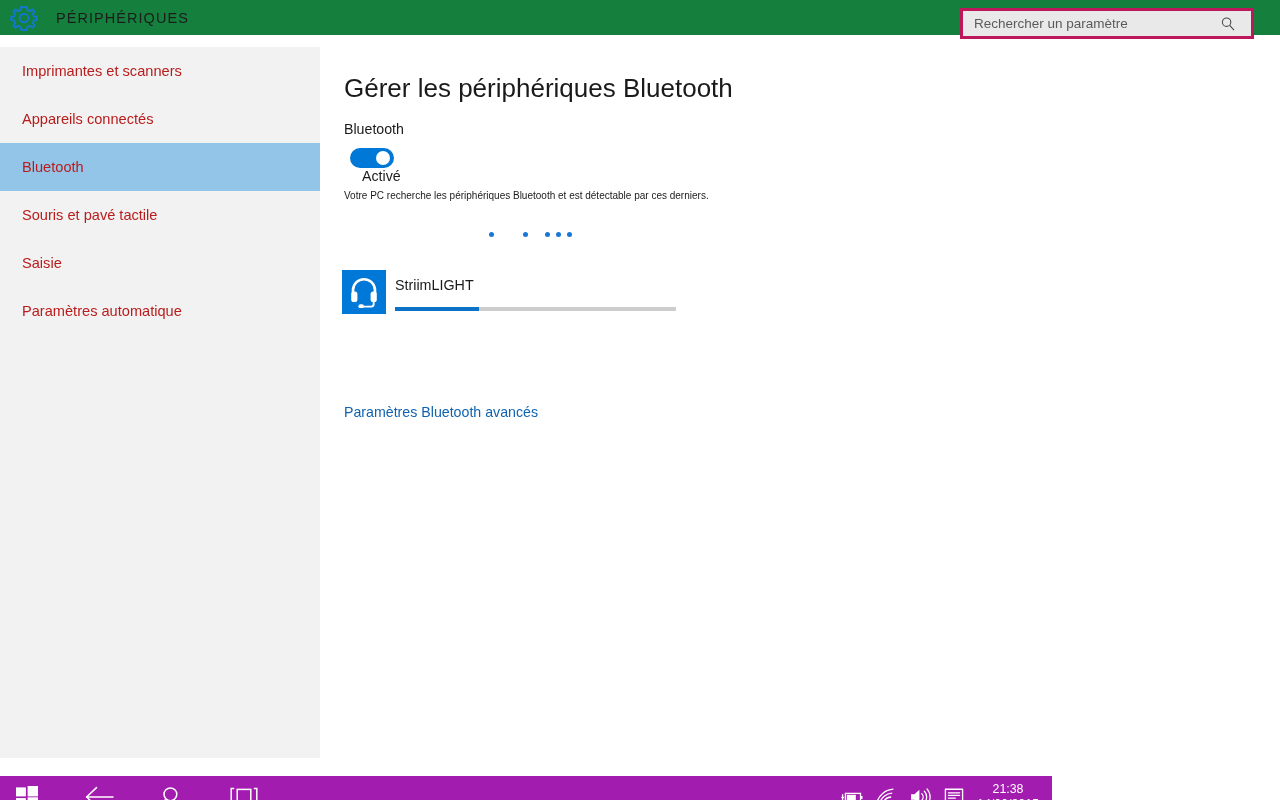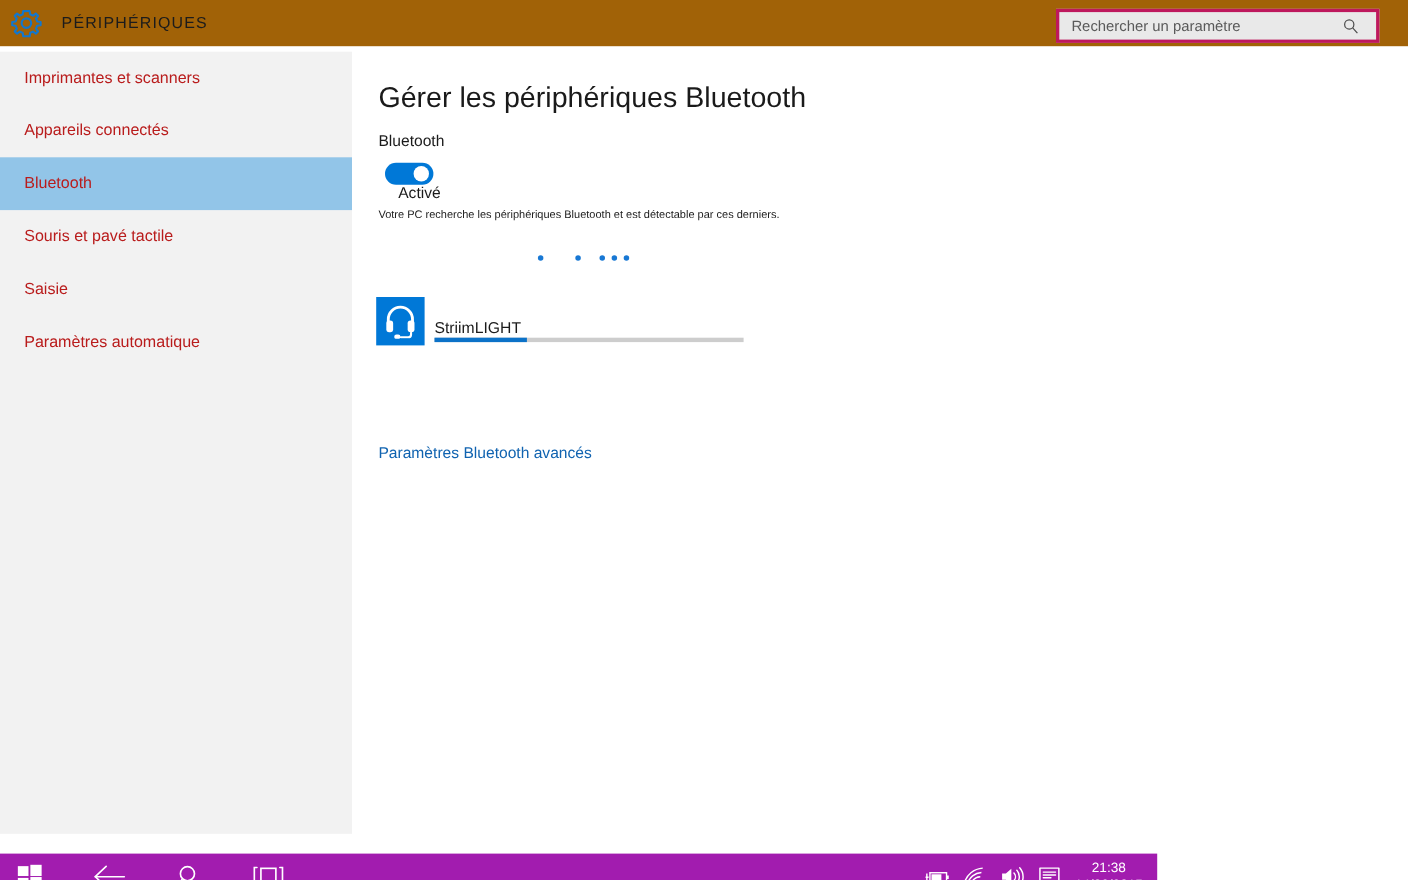--- a/index.html
+++ b/index.html
@@ -12,22 +12,22 @@
   #app { position:relative; width:1280px; height:800px; }
 
   
   .settings-window {
     position:absolute; left:0; top:0; width:1280px; height:758px;
     background:#ffffff;
   }
 
   
   .titlebar {
-    position:absolute; left:0; top:0; width:1280px; height:42px;
-    background:#a16207;
+    position:absolute; left:0; top:0; width:1280px; height:35px;
+    background:#15803d;
     display:flex; align-items:center;
   }
   .gear-icon { width:30px; height:30px; margin-left:9px; flex:0 0 auto; display:block; }
   .app-title {
     margin-left:17px;
     font-size:14.5px; letter-spacing:1.05px; color:#1c1c1c;
     font-weight:400; white-space:nowrap;
   }
   .search-wrap {
     position:absolute; right:26px; top:8px;
@@ -97,21 +97,21 @@
   }
 
   
   .device { position:absolute; left:22px; top:223px; width:360px; height:48px; cursor:default; }
   .device-tile {
     position:absolute; left:0; top:0; width:44px; height:44px;
     background:#0078d7;
   }
   .headset-icon { position:absolute; left:7px; top:6px; width:30px; height:32px; display:block; }
   .device-name {
-    position:absolute; left:53px; top:21px;
+    position:absolute; left:53px; top:7px;
     font-size:14.3px; color:#1b1b1b; white-space:nowrap;
   }
   .progress-track {
     position:absolute; left:53px; top:37px; width:281px; height:4px;
     background:#cdcdcd;
   }
   .progress-fill { position:absolute; left:0; top:0; height:4px; background:#0c72c8; }
 
   
   .section-title {

